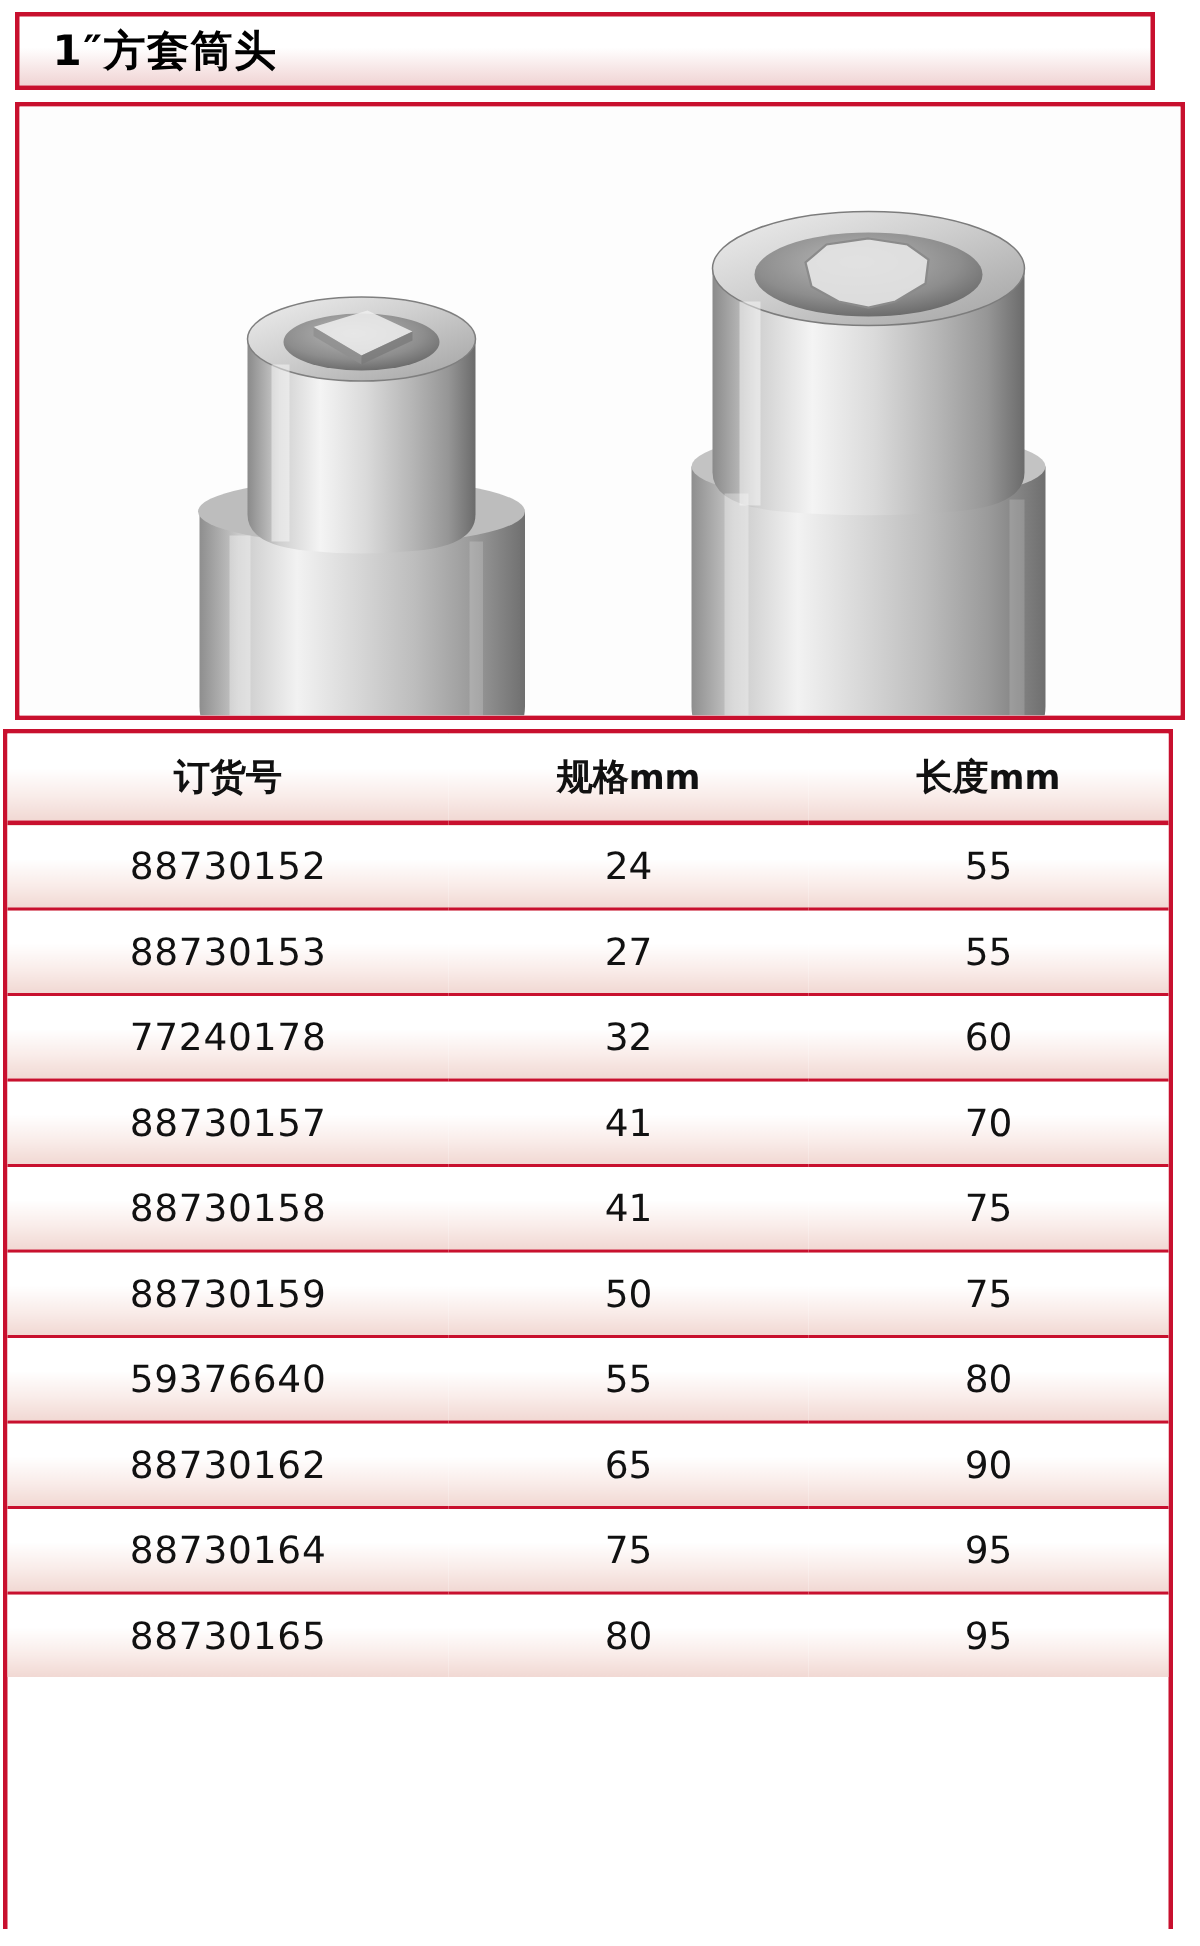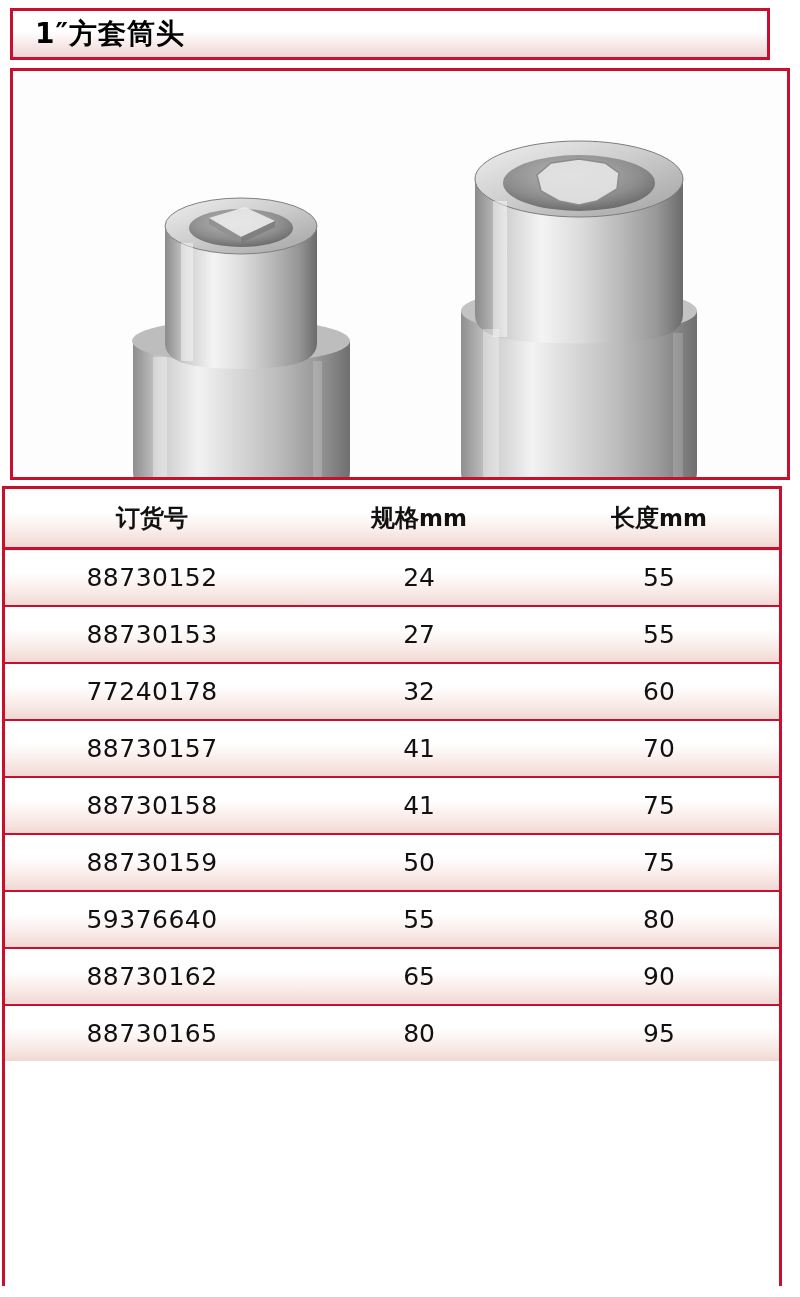--- a/index.html
+++ b/index.html
@@ -246,20 +246,25 @@
           <td class="col-order">59376640</td>
           <td>55</td>
           <td>80</td>
         </tr>
         <tr>
           <td class="col-order">88730162</td>
           <td>65</td>
           <td>90</td>
         </tr>
         <tr>
+          <td class="col-order">88730164</td>
+          <td>75</td>
+          <td>95</td>
+        </tr>
+        <tr>
           <td class="col-order">88730165</td>
           <td>80</td>
           <td>95</td>
         </tr>
       </tbody>
     </table>
   </div>
 
 </div>
 

